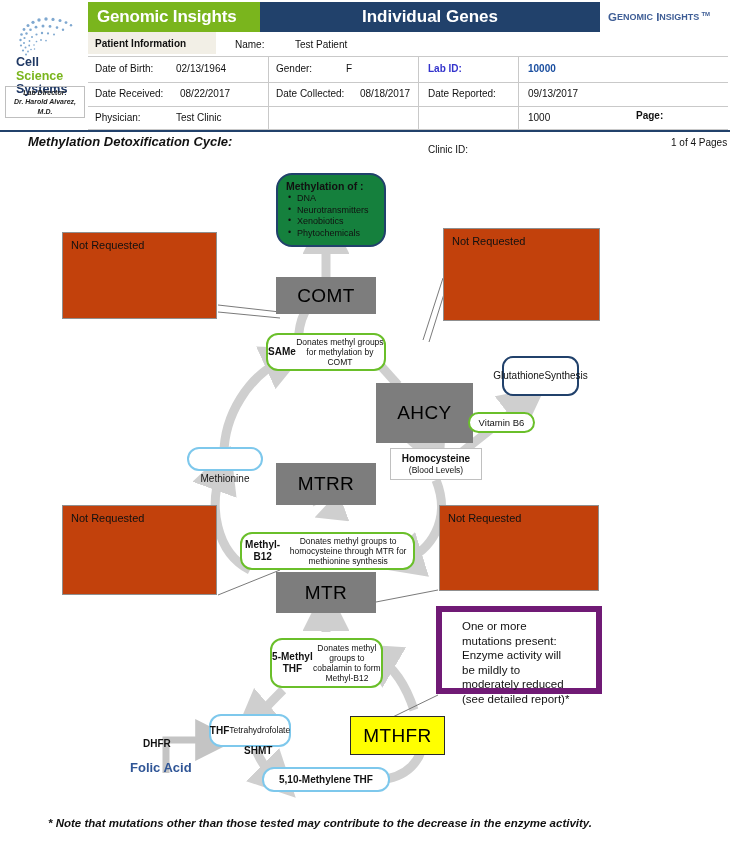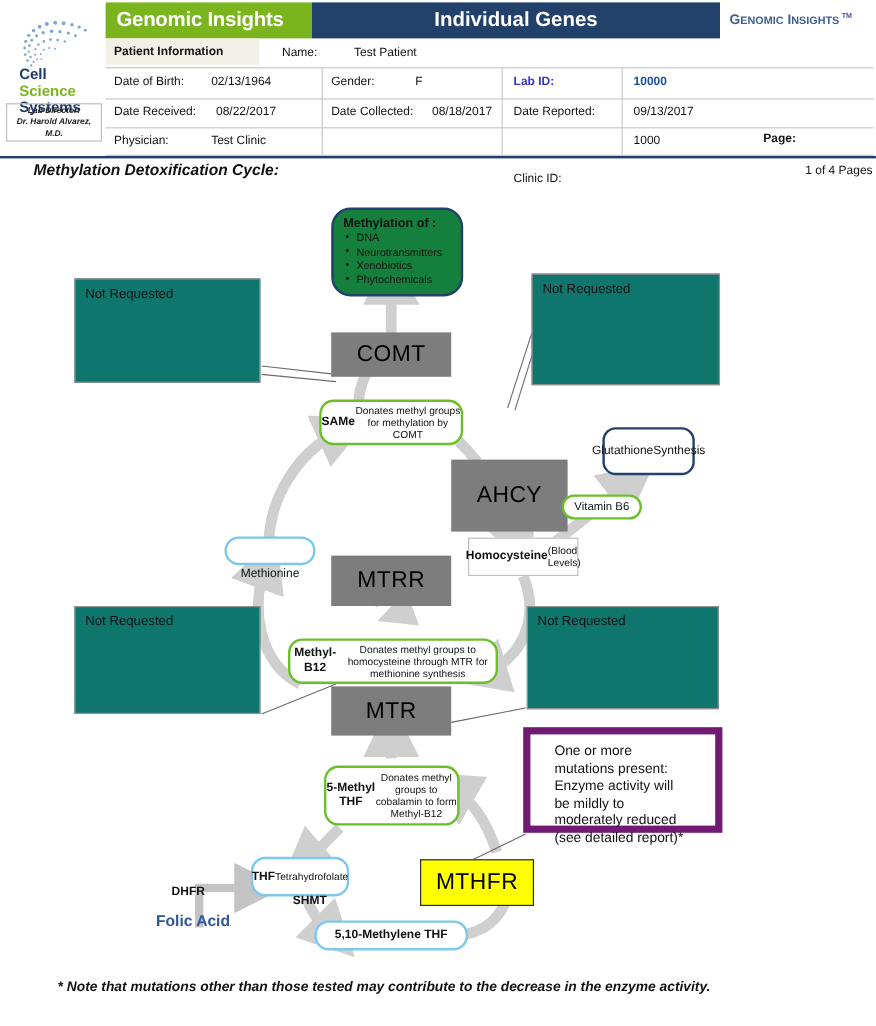--- a/index.html
+++ b/index.html
@@ -112,32 +112,32 @@
     border:2px solid #21416b; border-radius:16px; background:#15803d;
     padding:5px 8px 6px 8px;
   }
   .methylation-box .mtitle { font-weight:bold; font-size:10.5px; margin-bottom:1px; }
   .methylation-box ul { margin:0; padding-left:11px; list-style:none; }
   .methylation-box li { font-size:9px; line-height:1.28; position:relative; }
   .methylation-box li:before {
     content:"\2022"; position:absolute; left:-9px; top:-1px; font-size:9px;
   }
 
-  .sq-box { background:#0f766e; border:1px solid #8f8f8f; }
+  .sq-box { background:#c2410c; border:1px solid #8f8f8f; }
   .sq-box-label {
     position:absolute; left:8px; top:6px; font-size:11px; color:#111;
   }
   .callout {
     background:#fff; border:6px solid #701a75;
     padding:7px 20px; font-size:11.5px; line-height:1.27; color:#111;
   }
 
   .homocysteine {
     background:#fff; border:1px solid #c0c0c0;
-    display:flex; flex-direction:row; align-items:center; justify-content:center;
+    display:flex; flex-direction:column; align-items:center; justify-content:center;
   }
 
   .plain-label { position:absolute; font-size:10px; font-weight:bold; color:#111; }
   .folic { position:absolute; font-size:13px; font-weight:bold; color:#2f5596; }
 
   
   #footnote {
     position:absolute; left:48px; top:815px; width:640px;
     font-size:11.5px; font-style:italic; font-weight:bold; line-height:1.45; color:#111;
   }

